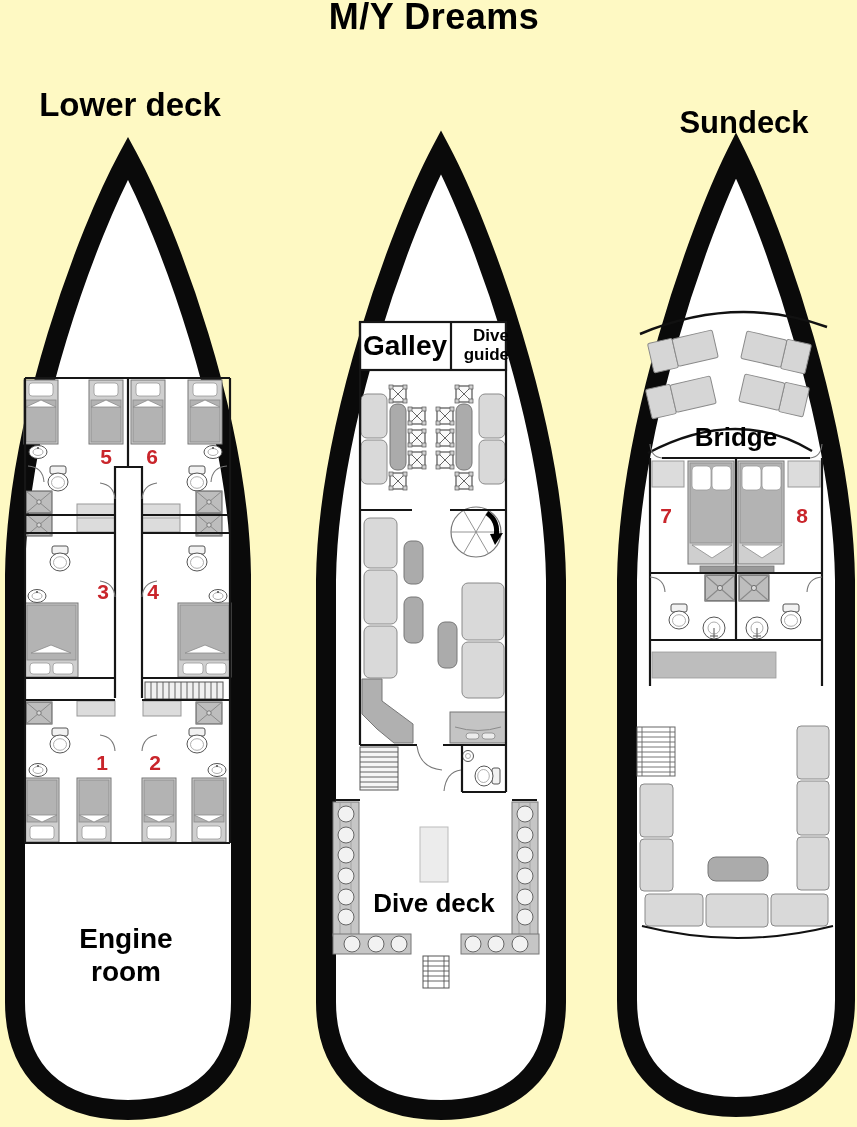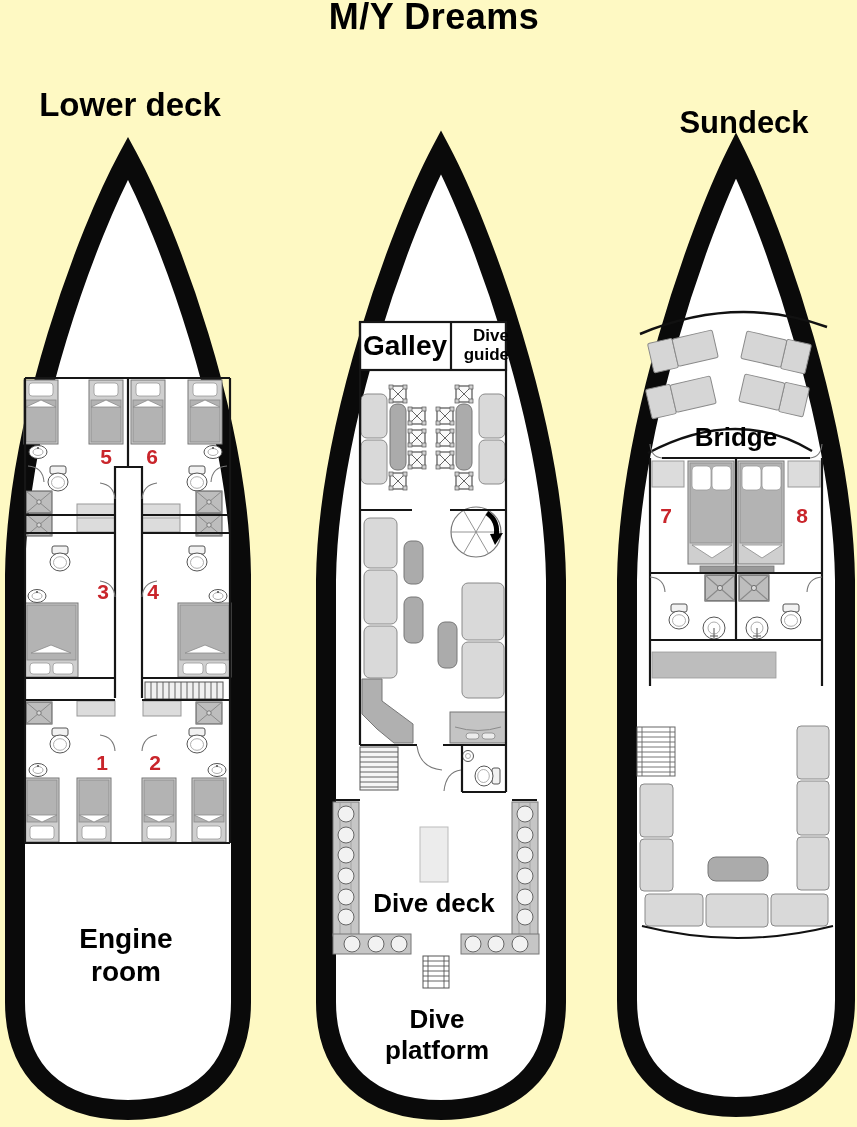--- a/index.html
+++ b/index.html
@@ -335,21 +335,20 @@
   <div class="lbl deck" style="left:744px;top:107px;font-size:31px;">Sundeck</div>
 
   <div class="lbl room-md" style="left:405px;top:331px;">Galley</div>
   <div class="lbl room-sm wrap" style="left:478px;top:326px;width:62px;text-align:right;">Dive guide</div>
 
   <div class="lbl room-lg" style="left:736px;top:424px;">Bridge</div>
 
   <div class="lbl room-md wrap" style="left:126px;top:886px;width:120px;line-height:1.18;margin-top:36px;">Engine room</div>
 
   <div class="lbl room-lg" style="left:434px;top:890px;">Dive deck</div>
-  <div class="lbl room-lg wrap" style="left:437px;top:1004px;width:140px;line-height:1.2;">Dive platform</div>
 
   <div class="lbl cabnum" style="left:102px;top:752px;">1</div>
   <div class="lbl cabnum" style="left:155px;top:752px;">2</div>
   <div class="lbl cabnum" style="left:103px;top:581px;">3</div>
   <div class="lbl cabnum" style="left:153px;top:581px;">4</div>
   <div class="lbl cabnum" style="left:106px;top:446px;">5</div>
   <div class="lbl cabnum" style="left:152px;top:446px;">6</div>
   <div class="lbl cabnum" style="left:666px;top:505px;">7</div>
   <div class="lbl cabnum" style="left:802px;top:505px;">8</div>
 </div>

